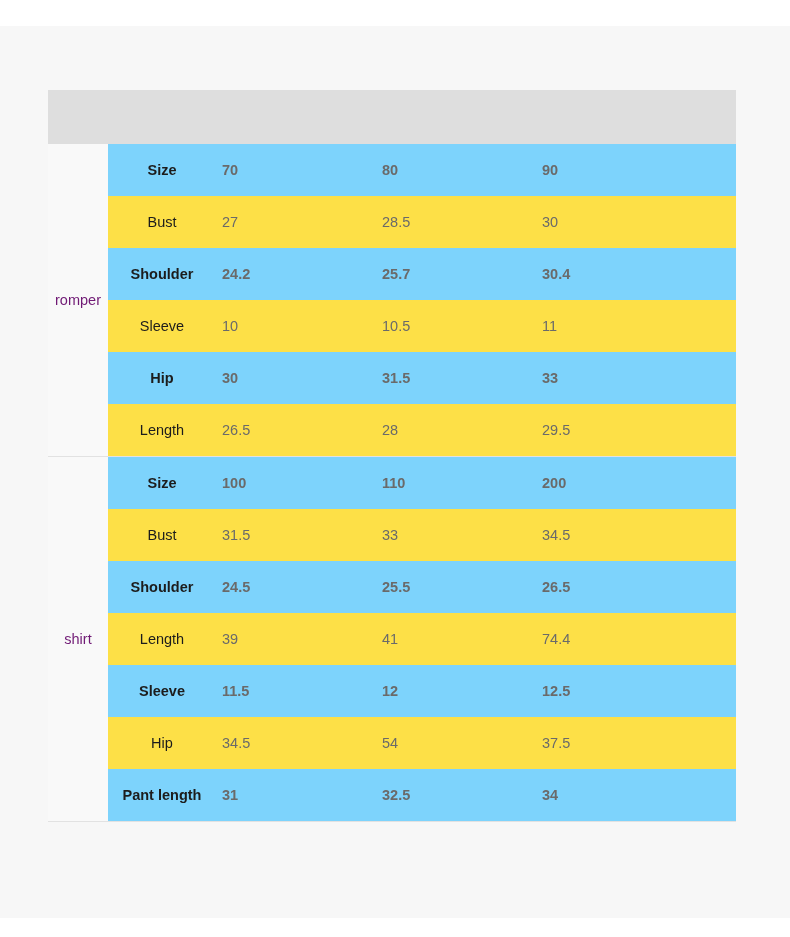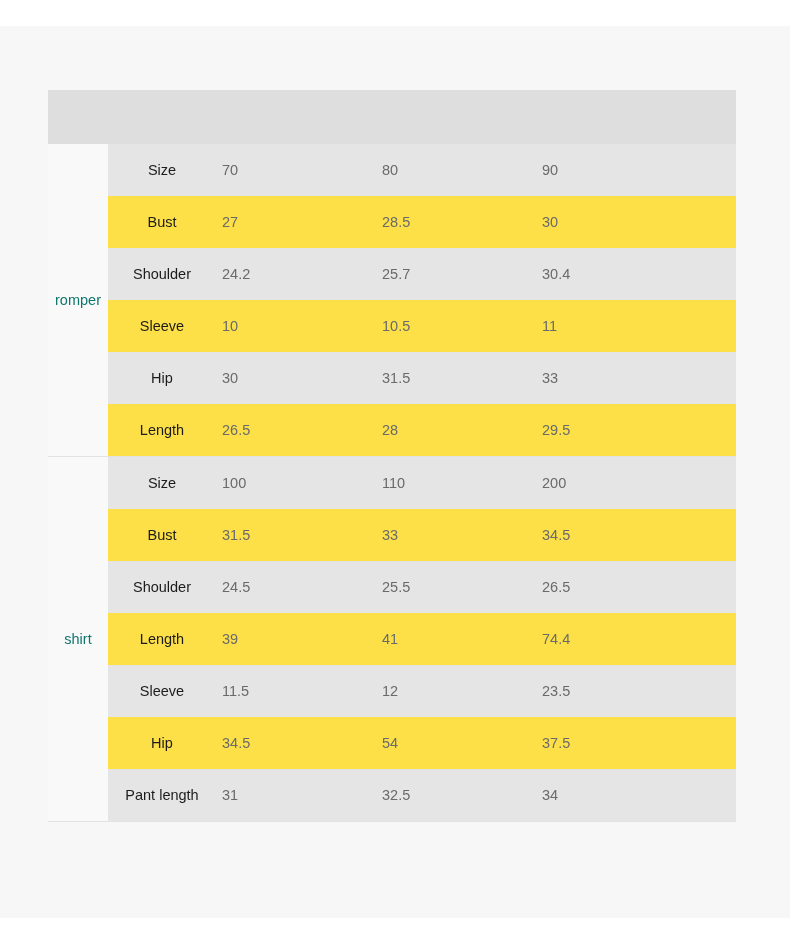--- a/index.html
+++ b/index.html
@@ -40,35 +40,35 @@
     height: 54px;
     background: #dedede;
     border-bottom: 1px solid #ffffff;
   }
   
   .group-cell {
     width: 60px;
     background: #f9f9f9;
     text-align: center;
     font-size: 14.5px;
-    color: #0f766e;
+    color: #701a75;
     border-left: 1px solid #e2e2e2;
     border-right: 1px solid #e2e2e2;
   }
   .group-divider td {
     height: 1px;
     padding: 0;
     background: #e2e2e2;
     font-size: 0;
     line-height: 0;
   }
   .data-row {
     height: 52px;
   }
-  .data-row.light td.cell { background: #e5e5e5; }
+  .data-row.light td.cell { background: #7dd3fc; font-weight: bold; }
   .data-row.dark  td.cell { background: #fde047; }
 
   td.cell {
     font-size: 14.5px;
     border: none;
   }
   td.label-cell {
     width: 108px;
     text-align: center;
     color: #1c1c1c;
@@ -182,21 +182,21 @@
           <td class="cell label-cell">Length</td>
           <td class="cell value-cell">39</td>
           <td class="cell value-cell">41</td>
           <td class="cell value-cell">74.4</td>
           <td class="cell spacer-cell"></td>
         </tr>
         <tr class="data-row light">
           <td class="cell label-cell">Sleeve</td>
           <td class="cell value-cell">11.5</td>
           <td class="cell value-cell">12</td>
-          <td class="cell value-cell">23.5</td>
+          <td class="cell value-cell">12.5</td>
           <td class="cell spacer-cell"></td>
         </tr>
         <tr class="data-row dark">
           <td class="cell label-cell">Hip</td>
           <td class="cell value-cell">34.5</td>
           <td class="cell value-cell">54</td>
           <td class="cell value-cell">37.5</td>
           <td class="cell spacer-cell"></td>
         </tr>
         <tr class="data-row light">

